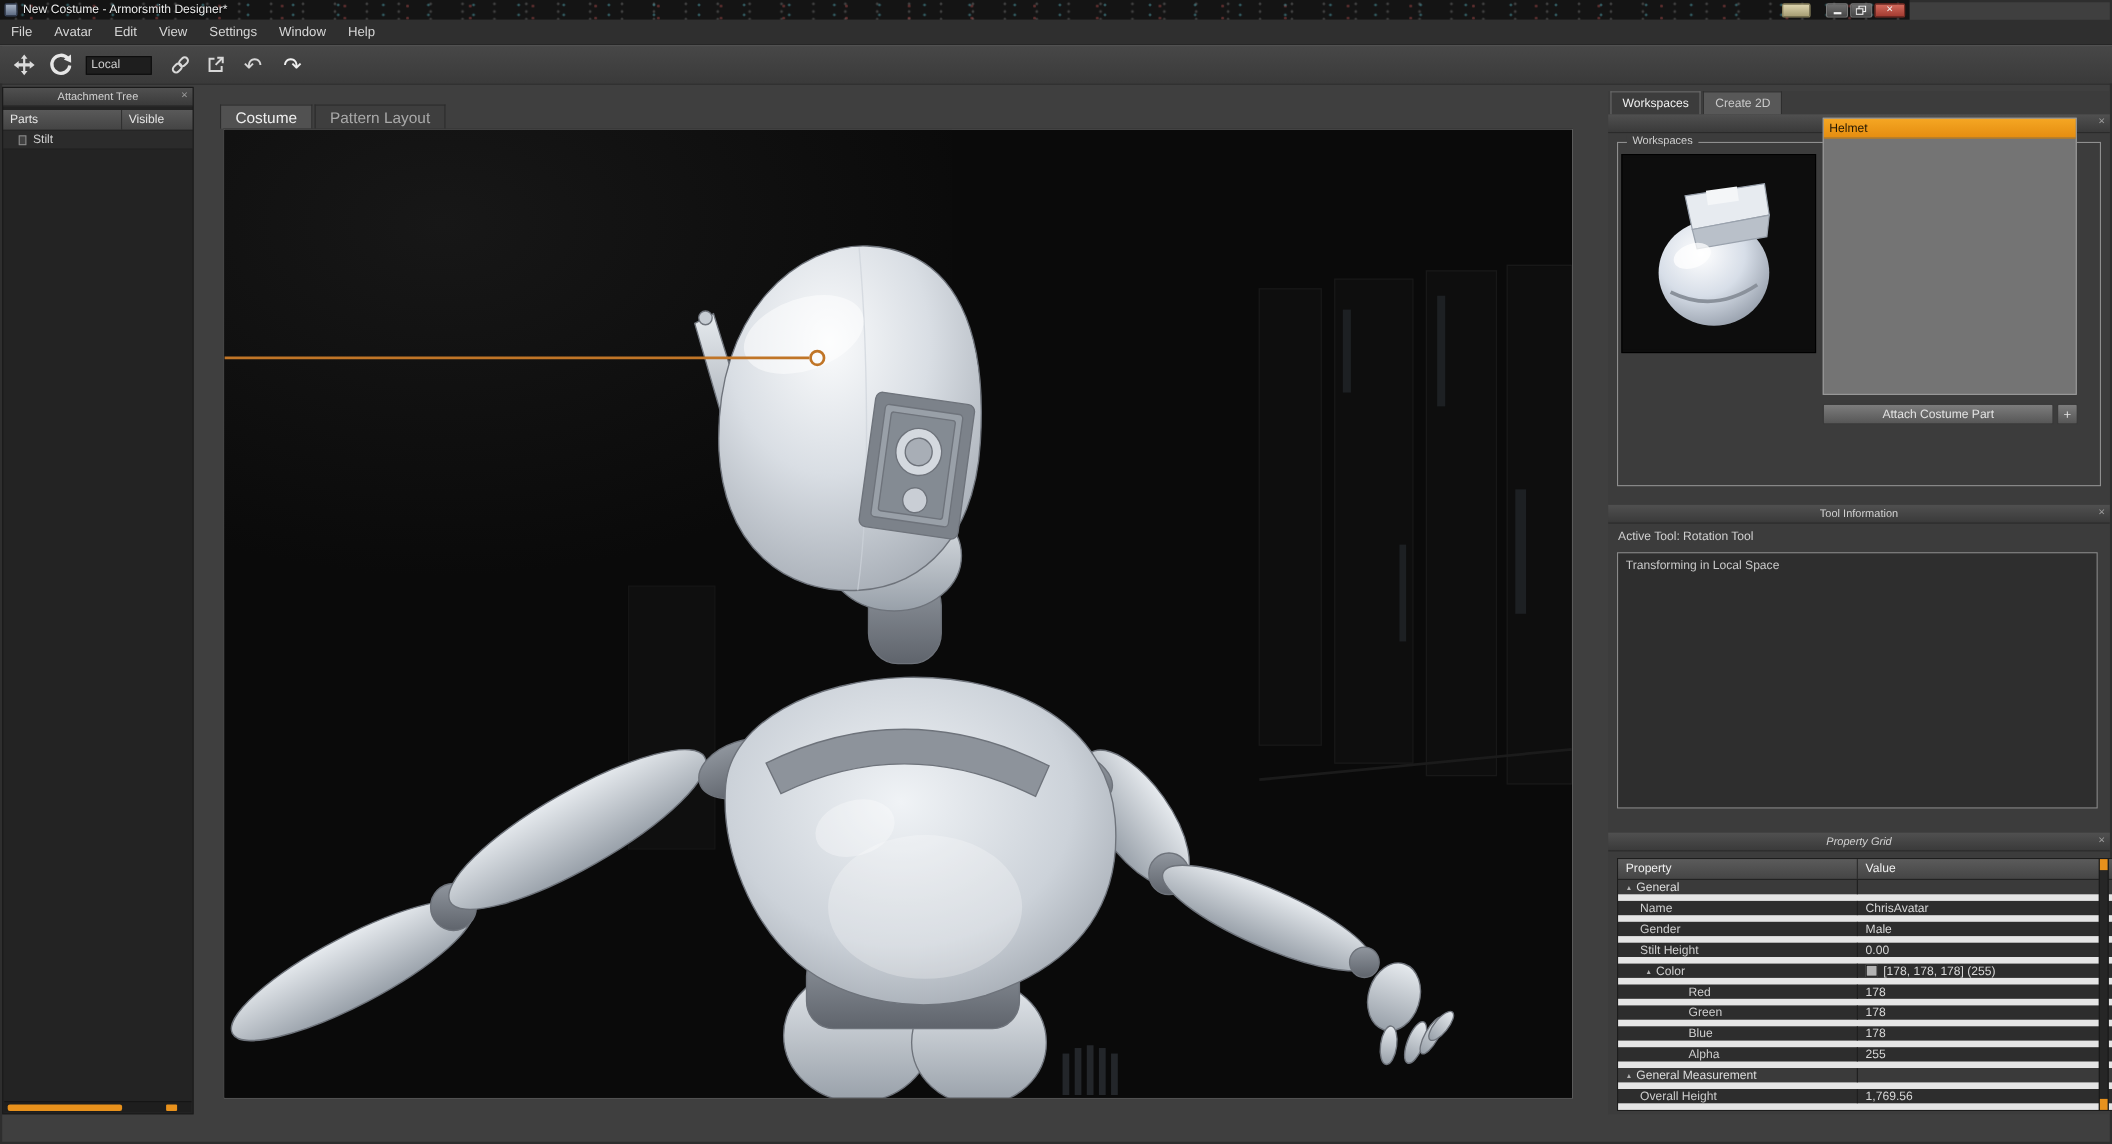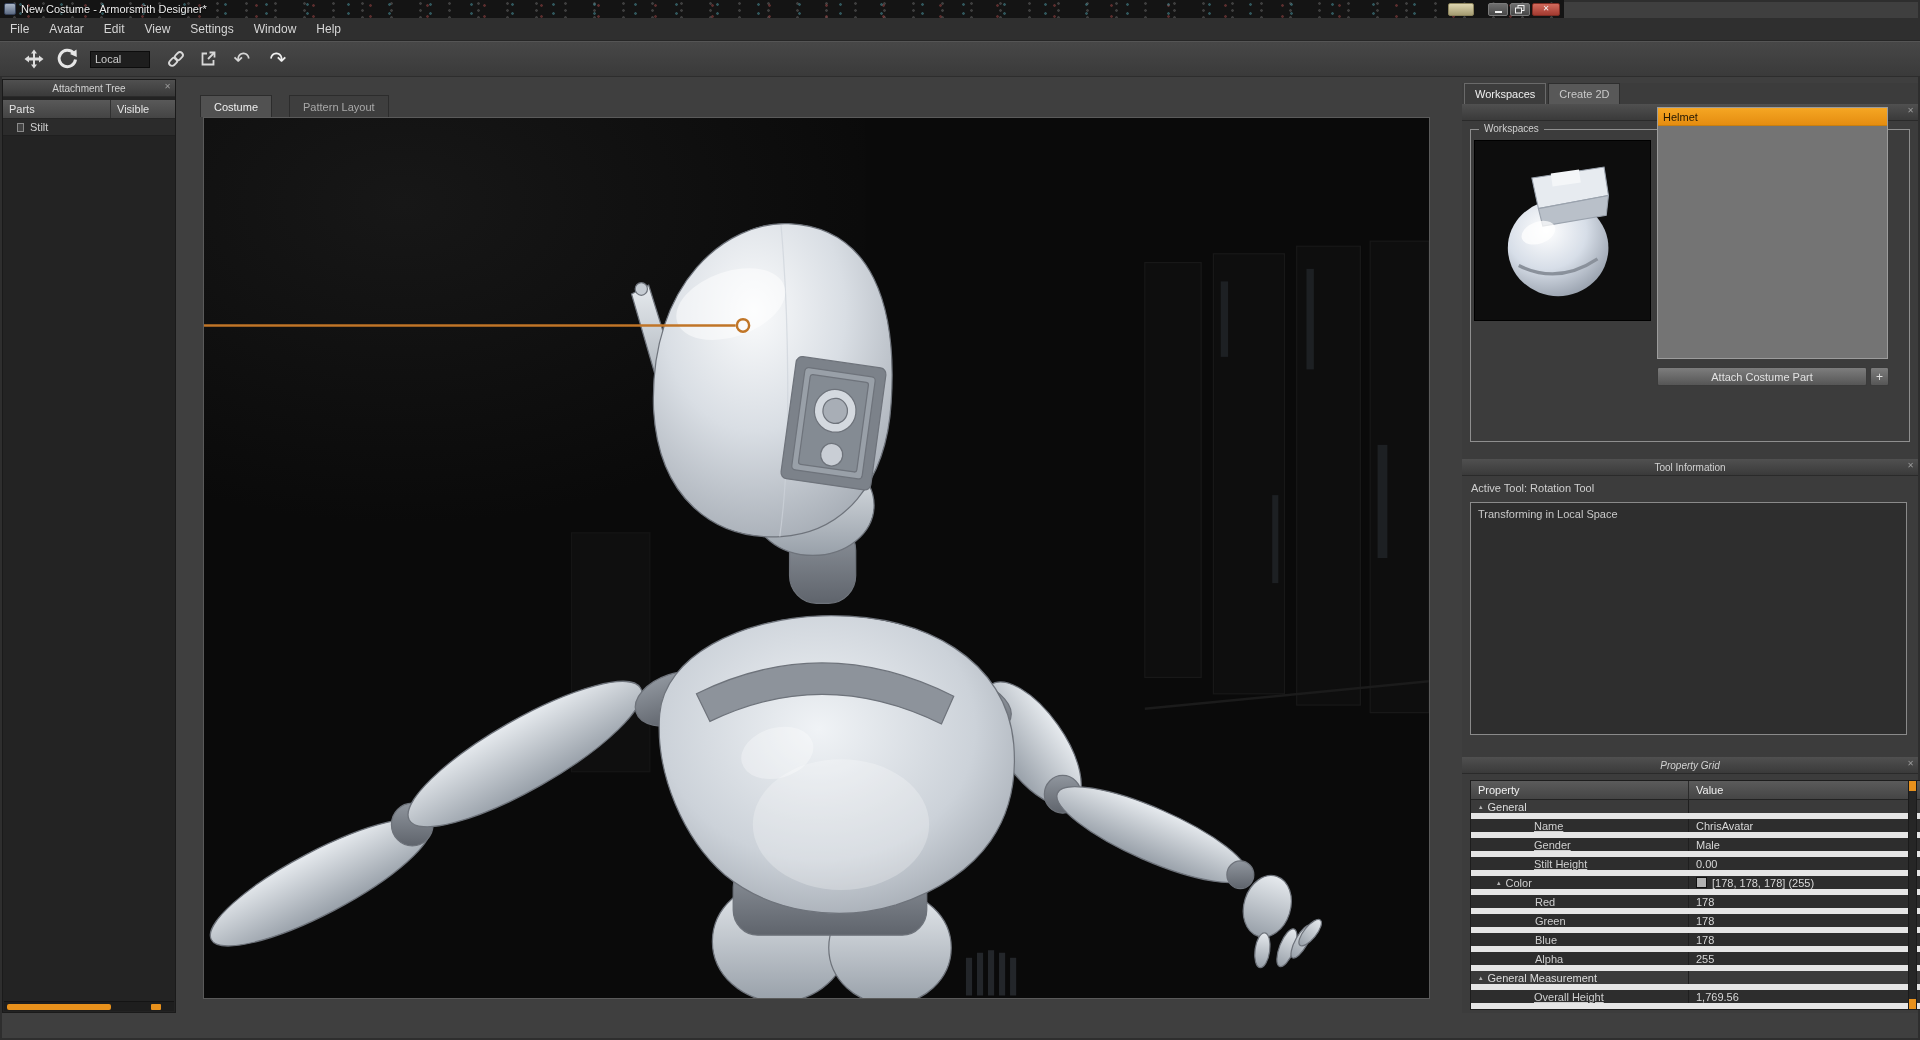--- a/index.html
+++ b/index.html
@@ -1,20 +1,20 @@
 <!DOCTYPE html>
 <html><head>
 <meta charset="utf-8">
 <style>
   * { margin:0; padding:0; box-sizing:border-box; font-family:"Liberation Sans","DejaVu Sans",sans-serif; }
   body { background:#2b2b2b; }
   .app { position:relative; width:1920px; height:1040px; background:#3f3f3f; overflow:hidden; font-size:11px; color:#d4d4d4; box-shadow: inset 0 0 0 2px #2e2e2e; }
 
   
-  .titlebar { position:absolute; left:0; top:0; width:1564px; height:18px;
+  .titlebar { position:absolute; left:0; top:0; width:1736px; height:18px;
     background-color:#141414;
     background-image:
       radial-gradient(circle, rgba(70,140,150,.55) 1px, transparent 1.6px),
       radial-gradient(circle, rgba(160,70,70,.5) 1px, transparent 1.6px),
       radial-gradient(circle, rgba(140,140,140,.35) 1px, transparent 1.6px);
     background-size: 41px 9px, 57px 11px, 29px 7px;
     display:flex; align-items:center; padding:0 4px; }
   .app-icon { width:12px; height:12px; border-radius:2px; border:1px solid #36425a;
     background:linear-gradient(#a8b4c6,#5c6a82); margin-right:5px; flex:0 0 auto; }
   .title-text { font-size:11px; color:#ececec; text-shadow:0 1px 1px #000; white-space:nowrap; }
@@ -27,21 +27,21 @@
   .min-glyph { width:7px; height:2px; background:#f0f0f0; margin-top:5px; }
 
   
   .menubar { position:absolute; left:0; top:18px; width:1920px; height:23px; background:#2f2f2f;
     display:flex; align-items:stretch; border-bottom:1px solid #262626; }
   .menu-item { padding:0 10px; display:flex; align-items:center; color:#d6d6d6; font-size:12px; cursor:default; }
 
   
   .toolbar { position:absolute; left:0; top:41px; width:1920px; height:36px;
     background:linear-gradient(#474747,#3a3a3a); border-top:1px solid #555; border-bottom:1px solid #2d2d2d;
-    display:flex; align-items:center; padding-left:20px; }
+    display:flex; align-items:center; padding-left:8px; }
   .tbtn { width:28px; height:28px; display:flex; align-items:center; justify-content:center; margin-right:4px; border-radius:2px; }
   .tbtn svg { display:block; }
   .local-input { width:60px; height:17px; background:#1e1e1e; border:1px solid #0c0c0c; color:#cccccc;
     font-size:11px; padding:0 4px; margin:0 12px 0 6px; }
   .arrow-glyph { font-size:20px; color:#d6d6d6; line-height:1; font-family:"DejaVu Sans",sans-serif; }
   .arrow-glyph.redo { color:#f0f0f0; }
   .tbtn.wide { width:32px; }
 
   
   .panel-header { height:17px; background:linear-gradient(#505050,#3a3a3a); border-bottom:1px solid #2a2a2a;
@@ -57,21 +57,21 @@
   .tree-col.c2 { flex:1; border-right:none; }
   .tree-row { height:17px; display:flex; align-items:center; background:#2b2b2b; border-bottom:1px solid #1f1f1f; color:#cfcfcf; }
   .doc-icon { width:7px; height:9px; border:1px solid #8a8a8a; background:rgba(200,200,200,.15); margin:0 6px 0 14px; }
   .hscroll { position:absolute; left:1px; right:1px; bottom:1px; height:10px; background:#1e1e1e; border-top:1px solid #141414; }
   .hthumb { position:absolute; left:3px; top:2px; width:104px; height:6px; background:#e8911c; border-radius:2px; }
   .hbtn { position:absolute; right:13px; top:2px; width:10px; height:6px; background:#e8911c; border-radius:1px; }
 
   
   .center-tabs { position:absolute; left:200px; top:95px; height:22px; display:flex; }
   .ctab { display:flex; align-items:center; padding:0 13px; background:#3e3e3e; border:1px solid #2c2c2c; border-bottom:none;
-    color:#a9a9a9; margin-right:17px; font-size:11px; }
+    color:#a9a9a9; margin-right:2px; font-size:14px; }
   .ctab.active { background:#515151; color:#efefef; }
   .viewport { position:absolute; left:203px; top:117px; width:1227px; height:882px;
     background:#000; border:1px solid #5a5a5a; }
   .viewport svg { width:100%; height:100%; display:block; }
 
   
   .right-panel { position:absolute; left:1462px; top:83px; width:456px; height:930px; background:#3c3c3c; }
   .rtabs { position:absolute; left:2px; top:0; height:21px; display:flex; }
   .rtab { display:flex; align-items:center; padding:0 10px; background:#585858; border:1px solid #2e2e2e; border-bottom:none;
     color:#c9c9c9; margin-right:2px; font-size:11px; }
@@ -98,21 +98,21 @@
     background:#2e2e2e; border:1px solid #8a8a8a; color:#c9c9c9; font-size:11px; padding:5px 7px; }
 
   .pgrid { position:absolute; left:8px; top:697px; width:488px; background:#2d2d2d; border:1px solid #1d1d1d; }
   .pg-head { display:flex; height:19px; background:linear-gradient(#5b5b5b,#454545); border-bottom:1px solid #222; color:#f0f0f0; }
   .pg-head .c1 { width:218px; padding:3px 7px; border-right:1px solid #2b2b2b; }
   .pg-head .c2 { flex:1; padding:3px 7px; }
   .pg-row { display:flex; height:19px; border-bottom:6px solid #e5e5e5; color:#cfcfcf; }
   .pg-row .c1 { width:218px; display:flex; align-items:center; border-right:1px solid #1f1f1f; }
   .pg-row .c2 { flex:1; padding:0 7px; display:flex; align-items:center; gap:5px; color:#d8d8d8; }
   .pg-row.group { background:#3a3a3a; color:#dedede; }
-  .pg-row.i2 .c1 { padding-left:63px;text-decoration:underline; }
+  .pg-row.i2 .c1 { padding-left:20px; }
   .pg-row.i3 .c1 { padding-left:64px; }
   .tri { font-size:7px; color:#b5b5b5; margin:0 5px 0 8px; }
   .pg-row.ic .tri { margin-left:26px; }
   .swatch { width:11px; height:11px; border:1px solid #111; display:inline-block; flex:0 0 auto; }
   .vscroll { position:absolute; left:446px; top:697px; width:9px; height:230px; background:#262626; border:1px solid #1b1b1b; }
   .vbtn { position:absolute; left:0; width:100%; height:10px; background:#e8911c; }
   .vbtn.top { top:0; } .vbtn.bottom { bottom:0; }
 </style>
 </head>
 <body>

